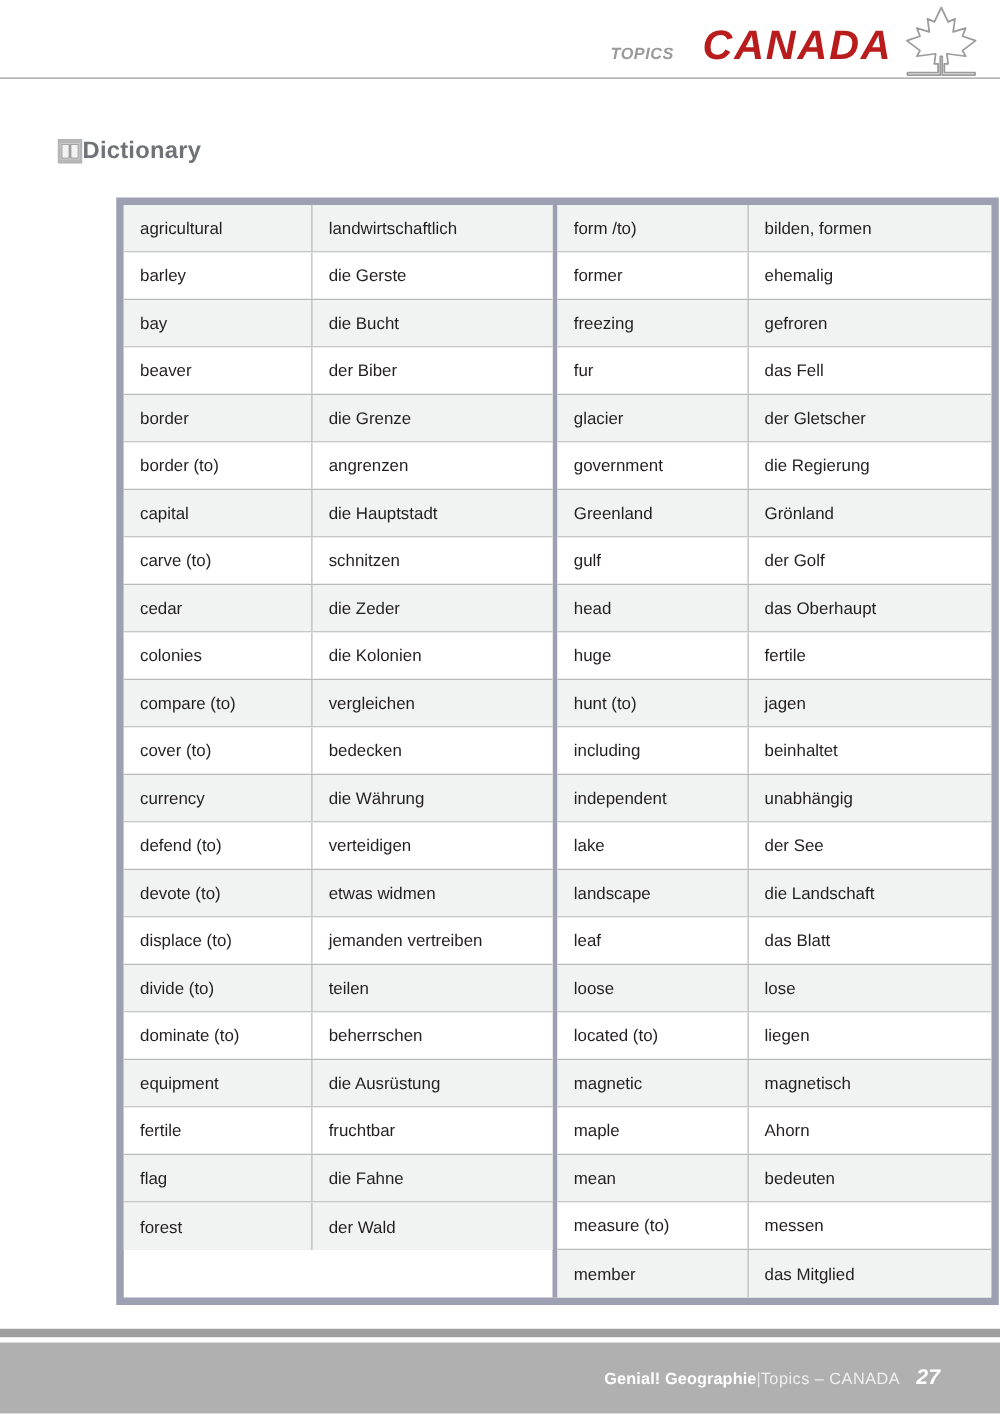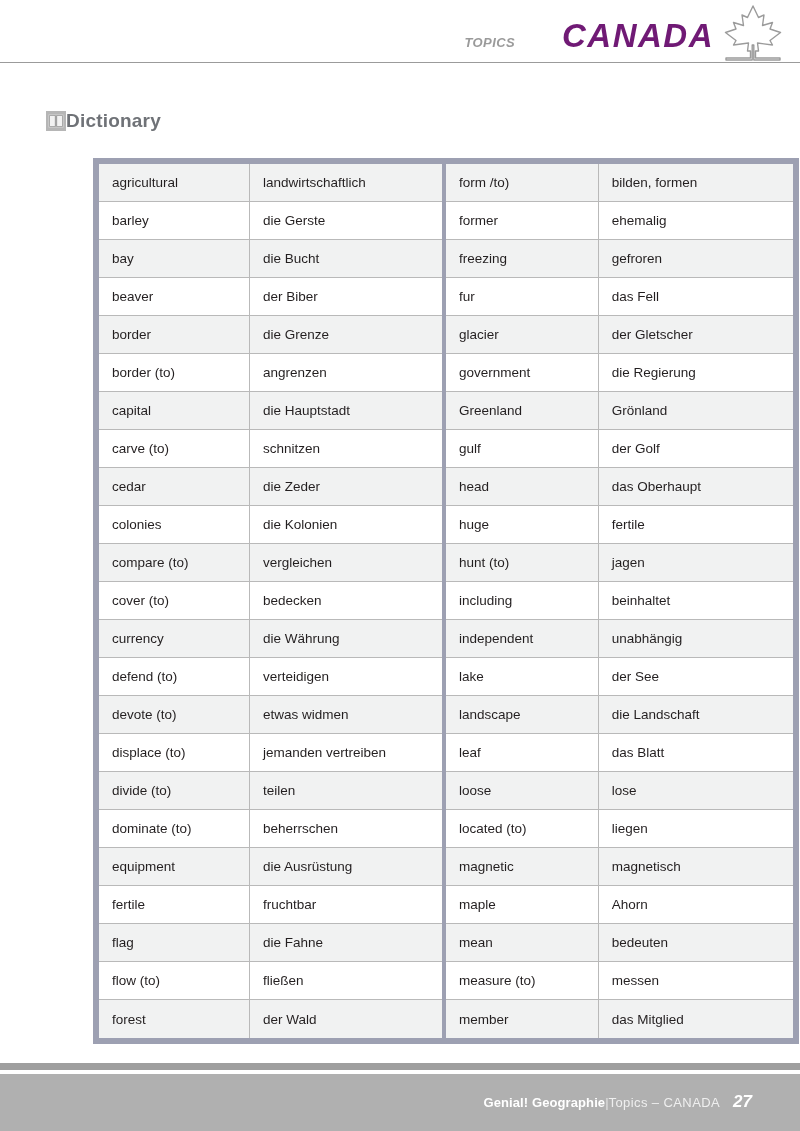--- a/index.html
+++ b/index.html
@@ -25,38 +25,37 @@
     top: 0; left: 0;
     width: 800px;
     height: 63px;
   }
   .header-brand {
     position: absolute;
     right: 86px;
     bottom: 8px;
     display: flex;
     align-items: baseline;
-    gap: 7px;
+    gap: 23px;
   }
   .brand-topics {
     font-family: "Liberation Sans", sans-serif;
     font-size: 13px;
     font-weight: bold;
     font-style: italic;
     letter-spacing: 0.4px;
     color: #9a9a9a;
   }
   .brand-canada {
     font-family: "Liberation Sans", sans-serif;
     font-size: 33px;
     font-weight: bold;
     font-style: italic;
     letter-spacing: 1.5px;
-    color: #701a75;
-    margin-left: 40px;
+    color: #b91c1c;
   }
   .maple-leaf {
     position: absolute;
     right: 16px;
     top: 3px;
     width: 62px;
     height: 58px;
   }
   .header-rule {
     position: absolute;
@@ -301,24 +300,20 @@
           <div class="dict-cell trans">die Ausrüstung</div>
         </div>
         <div class="dict-row plain">
           <div class="dict-cell term">fertile</div>
           <div class="dict-cell trans">fruchtbar</div>
         </div>
         <div class="dict-row shade">
           <div class="dict-cell term">flag</div>
           <div class="dict-cell trans">die Fahne</div>
         </div>
-        <div class="dict-row plain">
-          <div class="dict-cell term">flow (to)</div>
-          <div class="dict-cell trans">fließen</div>
-        </div>
         <div class="dict-row shade">
           <div class="dict-cell term">forest</div>
           <div class="dict-cell trans">der Wald</div>
         </div>
       </div>
     <div class="dict-half right" id="dict-right">
         <div class="dict-row shade">
           <div class="dict-cell term">form /to)</div>
           <div class="dict-cell trans">bilden, formen</div>
         </div>

